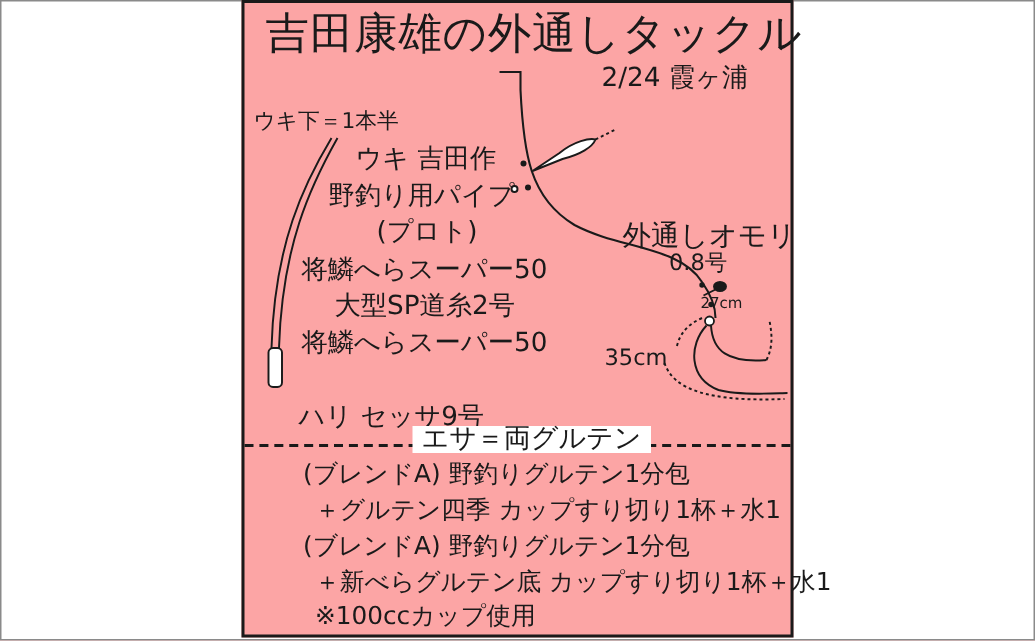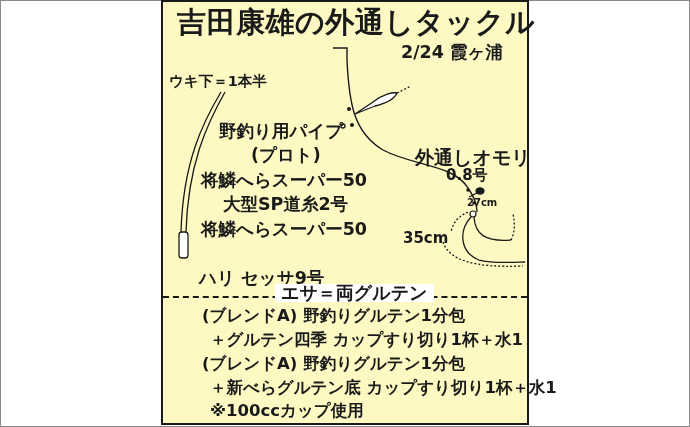--- a/index.html
+++ b/index.html
@@ -8,21 +8,21 @@
       background: #ffffff;
       font-family: "DejaVu Sans", "Liberation Sans", sans-serif;
       color: #1a1a1a;
     }
     .outer-frame {
       position: absolute; left: 0; top: 0; width: 688px; height: 425px;
       border: 1px solid #8a8a8a;
     }
     .box {
       position: absolute; left: 161px; top: 0px; width: 364px; height: 421px;
-      border: 2px solid #1a1a1a; background: #fef9c3; font-weight: bold;
+      border: 2px solid #1a1a1a; background: #fca5a5;
     }
     .t { position: absolute; white-space: nowrap; line-height: 1; }
     .title { left: 14px; top: 6px; font-size: 29px; letter-spacing: 0.5px; }
     .rod { left: 4px; top: 42px; font-size: 17.5px; }
     .date { left: 238px; top: 42px; font-size: 17.5px; }
     .ukishita { left: 6px; top: 72px; font-size: 14.5px; }
     .lbl { font-size: 17.5px; }
     .l1 { left: 74px; top: 96px; }
     .l2 { left: 56px; top: 121px; }
     .l3 { left: 88px; top: 145px; }
@@ -94,20 +94,21 @@
 
       <path d="M308 215 C 296 228, 296 250, 316 258 C 330 262, 356 260, 362 260"></path>
       <path d="M280 240 C 286 258, 310 266, 360 264" stroke-dasharray="2,2"></path>
     </g>
   </svg>
 
   <div class="t title">吉田康雄の外通しタックル</div>
   <div class="t date">2/24 霞ヶ浦</div>
   <div class="t ukishita">ウキ下＝1本半</div>
 
+  <div class="t lbl l1">ウキ 吉田作</div>
   <div class="t lbl l2">野釣り用パイプ</div>
   <div class="t lbl l3">(プロト)</div>
   <div class="t lbl l4">将鱗へらスーパー50</div>
   <div class="t lbl l5">大型SP道糸2号</div>
   <div class="t lbl l6">将鱗へらスーパー50</div>
   <div class="t lbl l8">ハリ セッサ9号</div>
 
   <div class="t sinker">外通しオモリ</div>
   <div class="t sinker2">0.8号</div>
   <div class="t d27">27cm</div>

